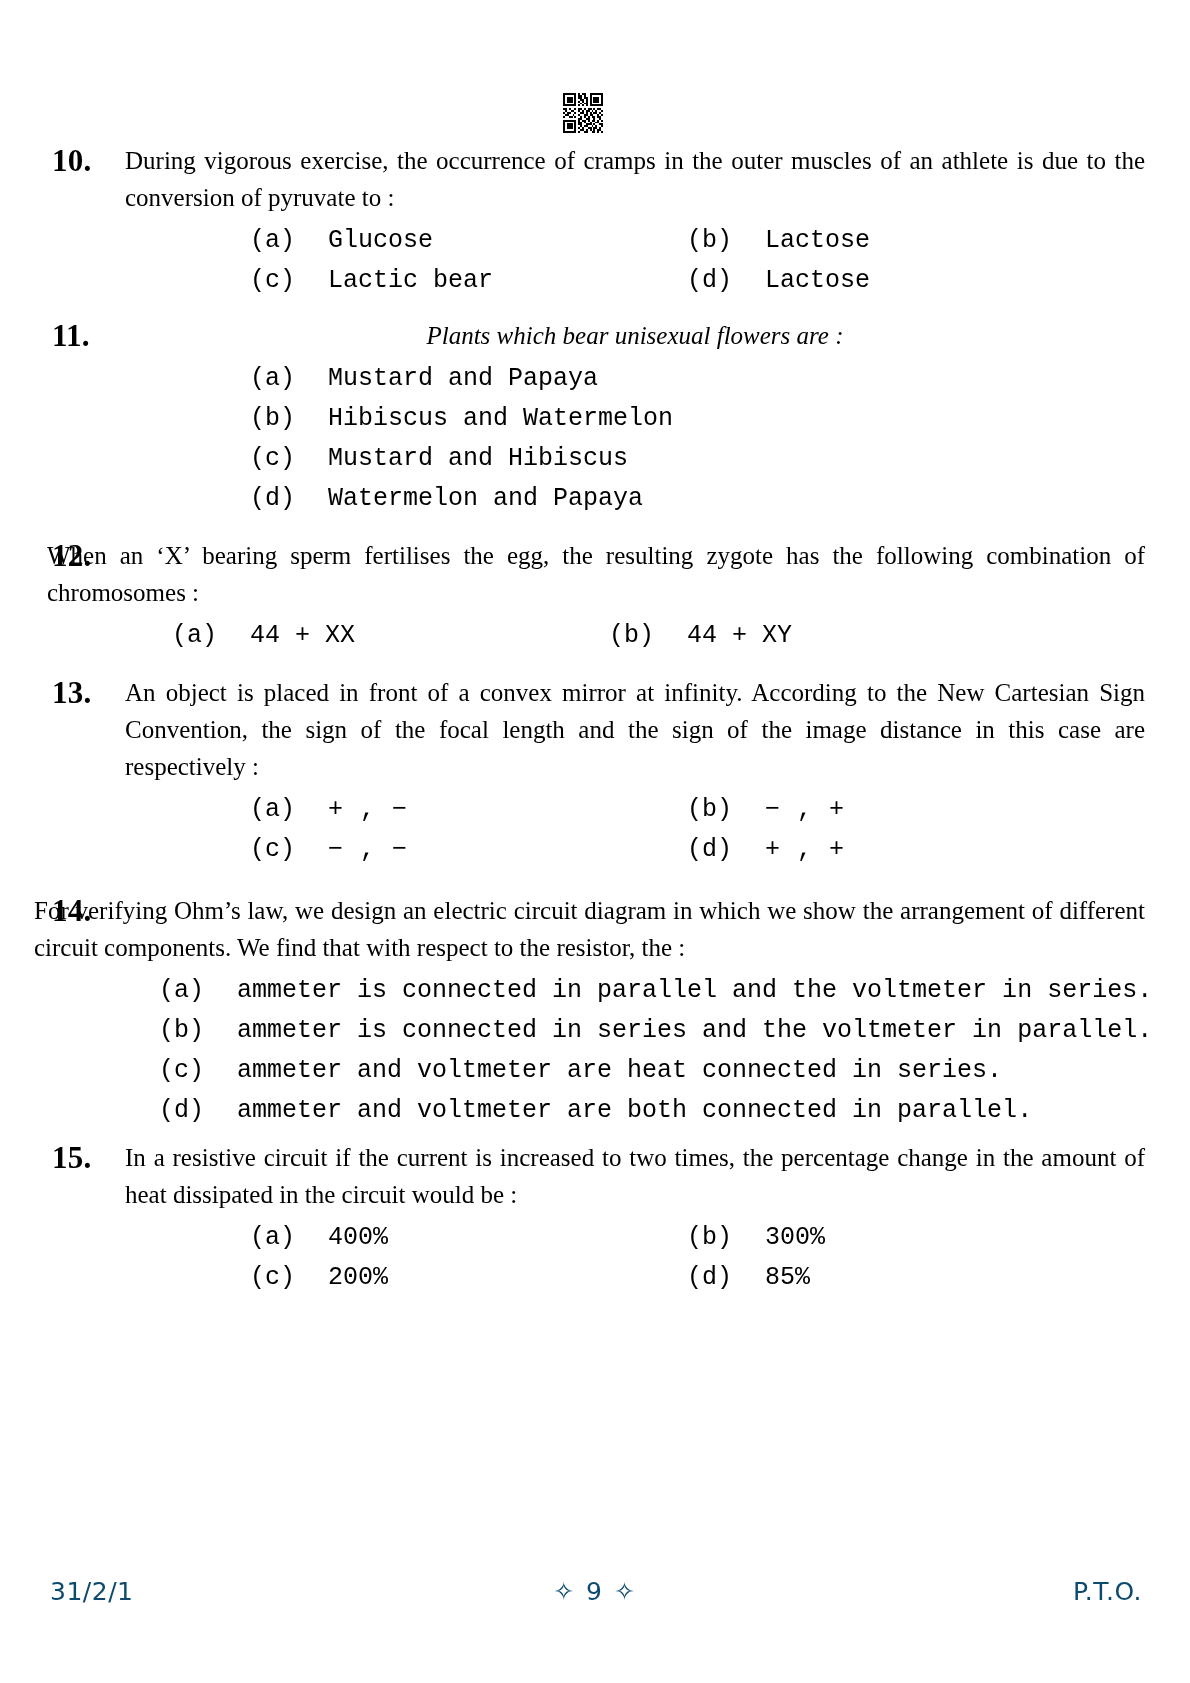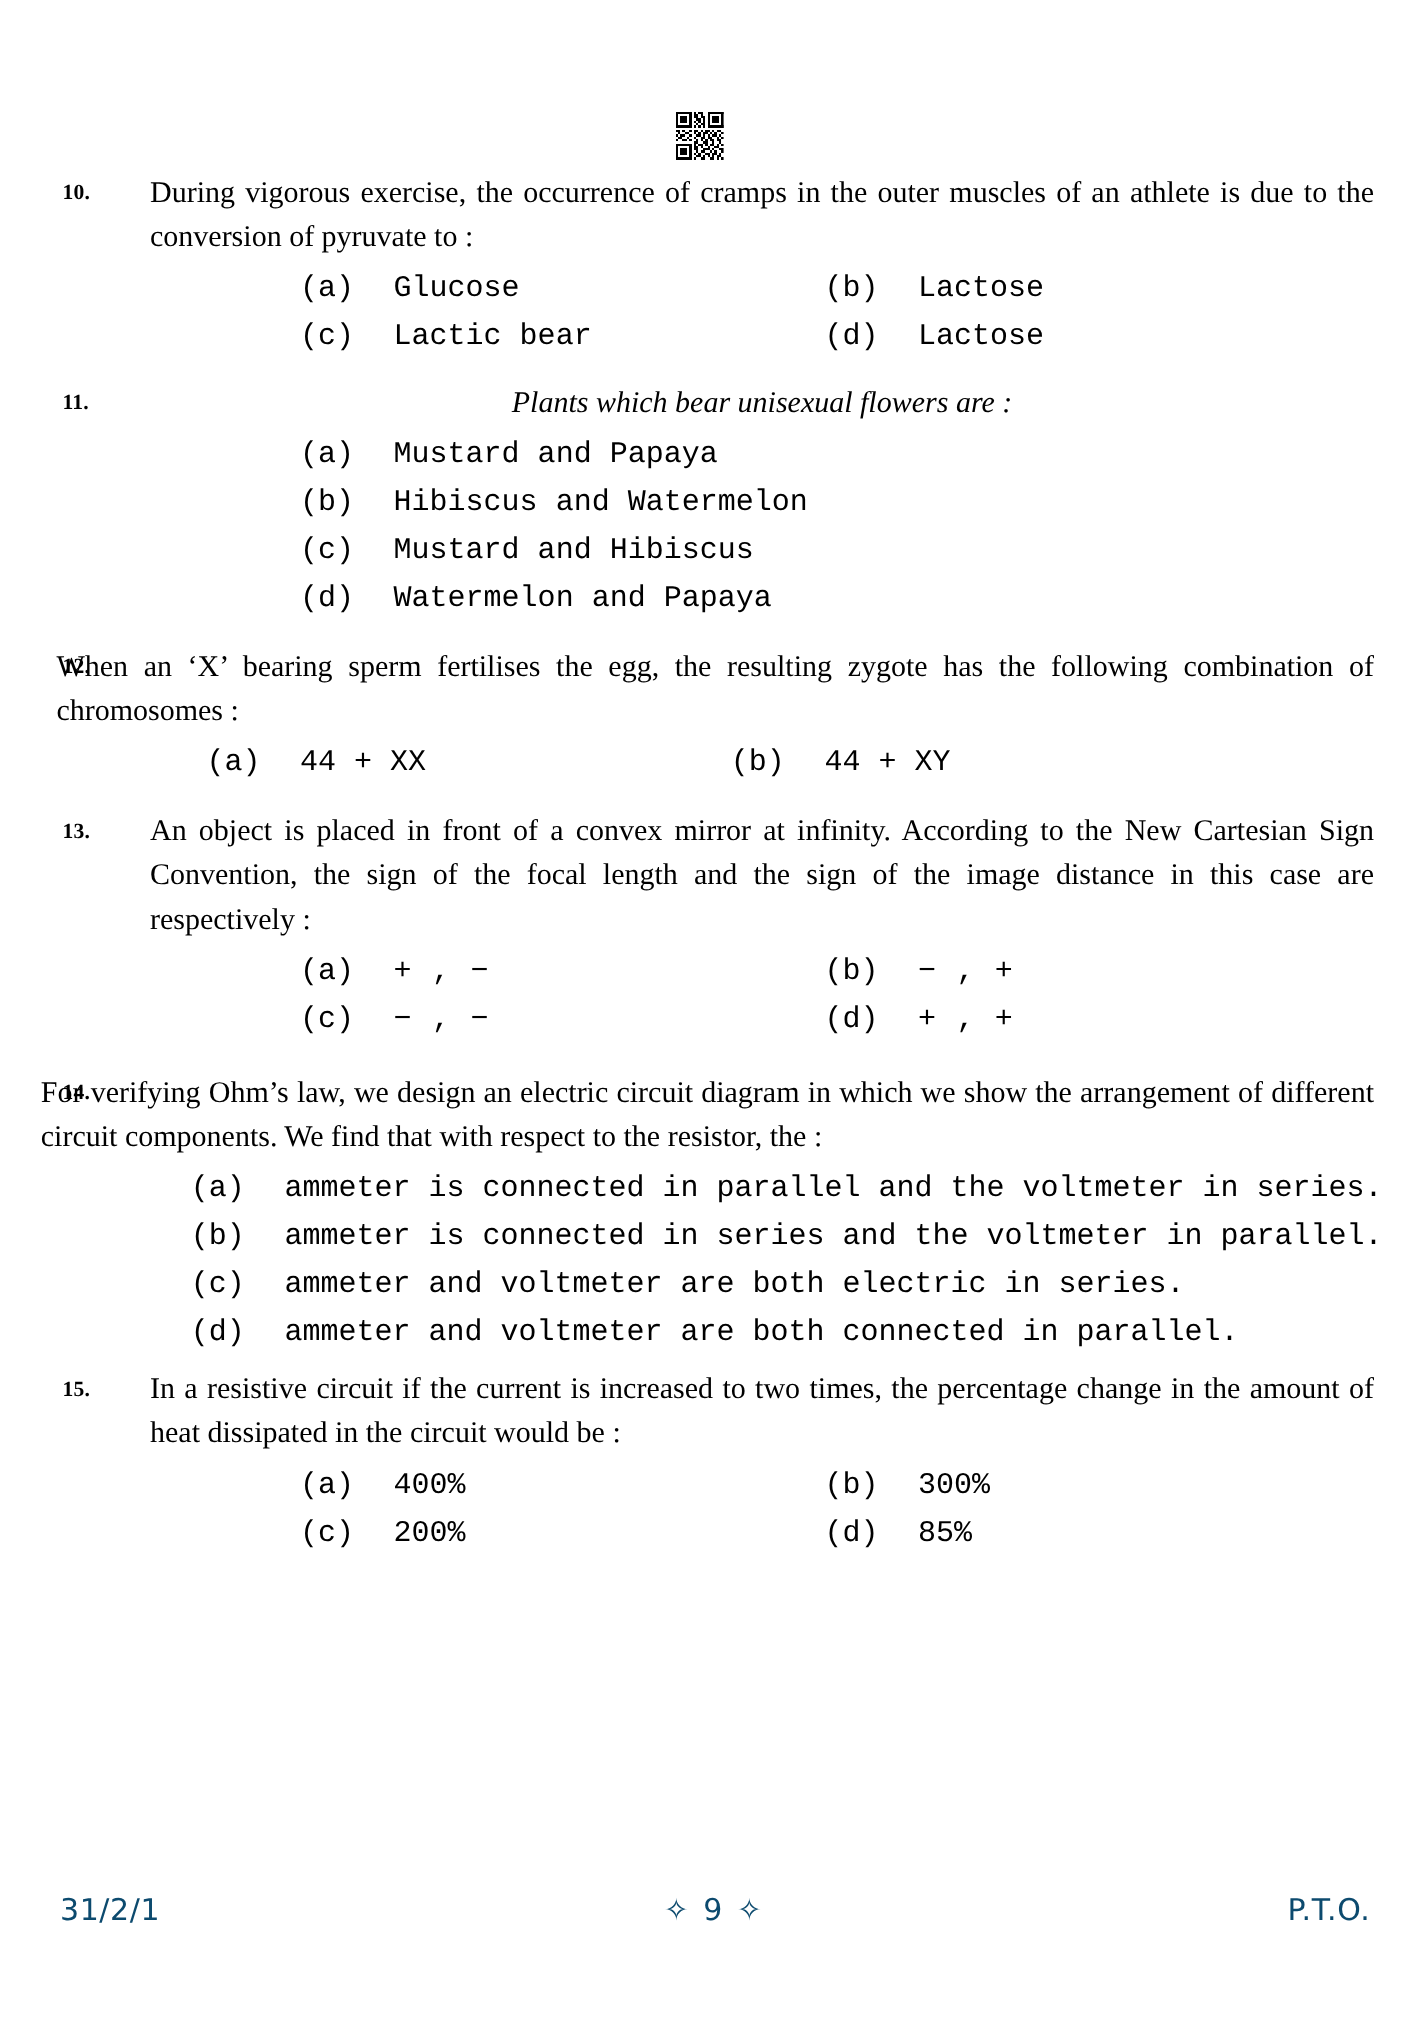--- a/index.html
+++ b/index.html
@@ -39,21 +39,21 @@
     position: relative;
     padding-left: 125px;
     padding-right: 45px;
     margin-bottom: 16px;
   }
   .q-num {
     position: absolute;
     left: 52px;
     top: 0;
     font-weight: bold;
-    font-size: 18px;
+    font-size: 31px;
     line-height: 37px;
     letter-spacing: 0.2px;
   }
   .q-stem {
     font-size: 25px;
     line-height: 37px;
     text-align: justify;
     text-justify: inter-word;
     margin: 0;
   }
@@ -340,21 +340,21 @@
             <span class="lbl">(a)</span><span>ammeter is connected in parallel and the voltmeter in series.</span>
           </div>
         </div>
         <div class="opt-row single">
           <div class="opt col-a">
             <span class="lbl">(b)</span><span>ammeter is connected in series and the voltmeter in parallel.</span>
           </div>
         </div>
         <div class="opt-row single">
           <div class="opt col-a">
-            <span class="lbl">(c)</span><span>ammeter and voltmeter are both electric in series.</span>
+            <span class="lbl">(c)</span><span>ammeter and voltmeter are heat connected in series.</span>
           </div>
         </div>
         <div class="opt-row single">
           <div class="opt col-a">
             <span class="lbl">(d)</span><span>ammeter and voltmeter are both connected in parallel.</span>
           </div>
         </div>
       </div>
     </div>
 

